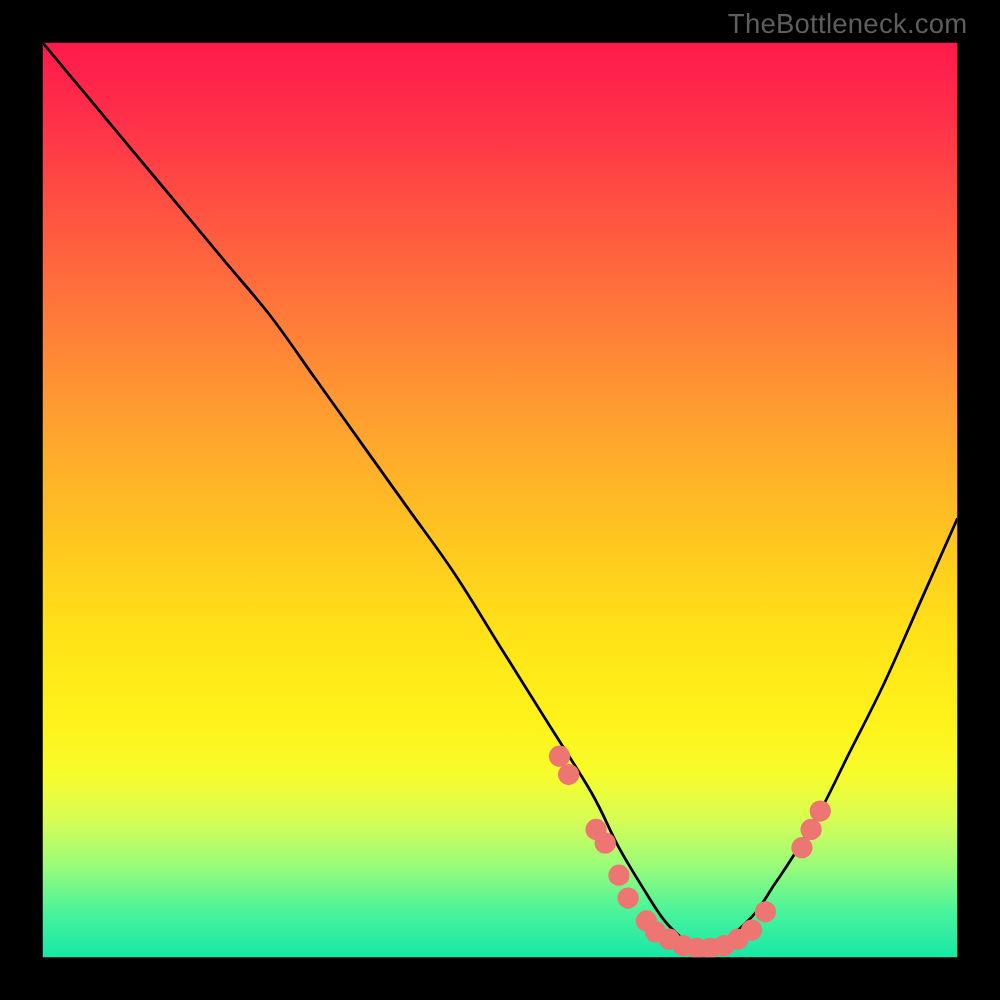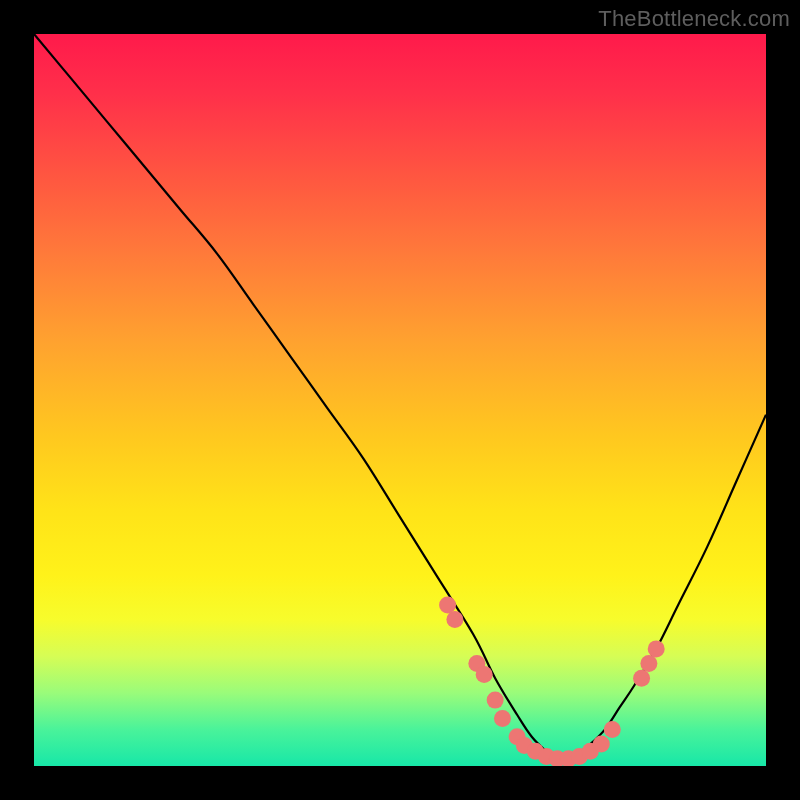--- a/index.html
+++ b/index.html
@@ -1,21 +1,21 @@
 <!DOCTYPE html>
 <html><head>
 <meta charset="utf-8">
 <style>
   * { margin: 0; padding: 0; box-sizing: border-box; }
   html, body { width: 800px; height: 800px; overflow: hidden; background: #000; }
   .stage { position: relative; width: 800px; height: 800px; background: #000; }
   .watermark {
     position: absolute;
     top: 6px;
-    right: 10px;
+    right: 26px;
     font-family: Arial, Helvetica, sans-serif;
     font-size: 22px;
     font-weight: 500;
     color: #5e5e5e;
     letter-spacing: 0.2px;
     z-index: 5;
   }
   .plot {
     position: absolute;
     left: 34px;

